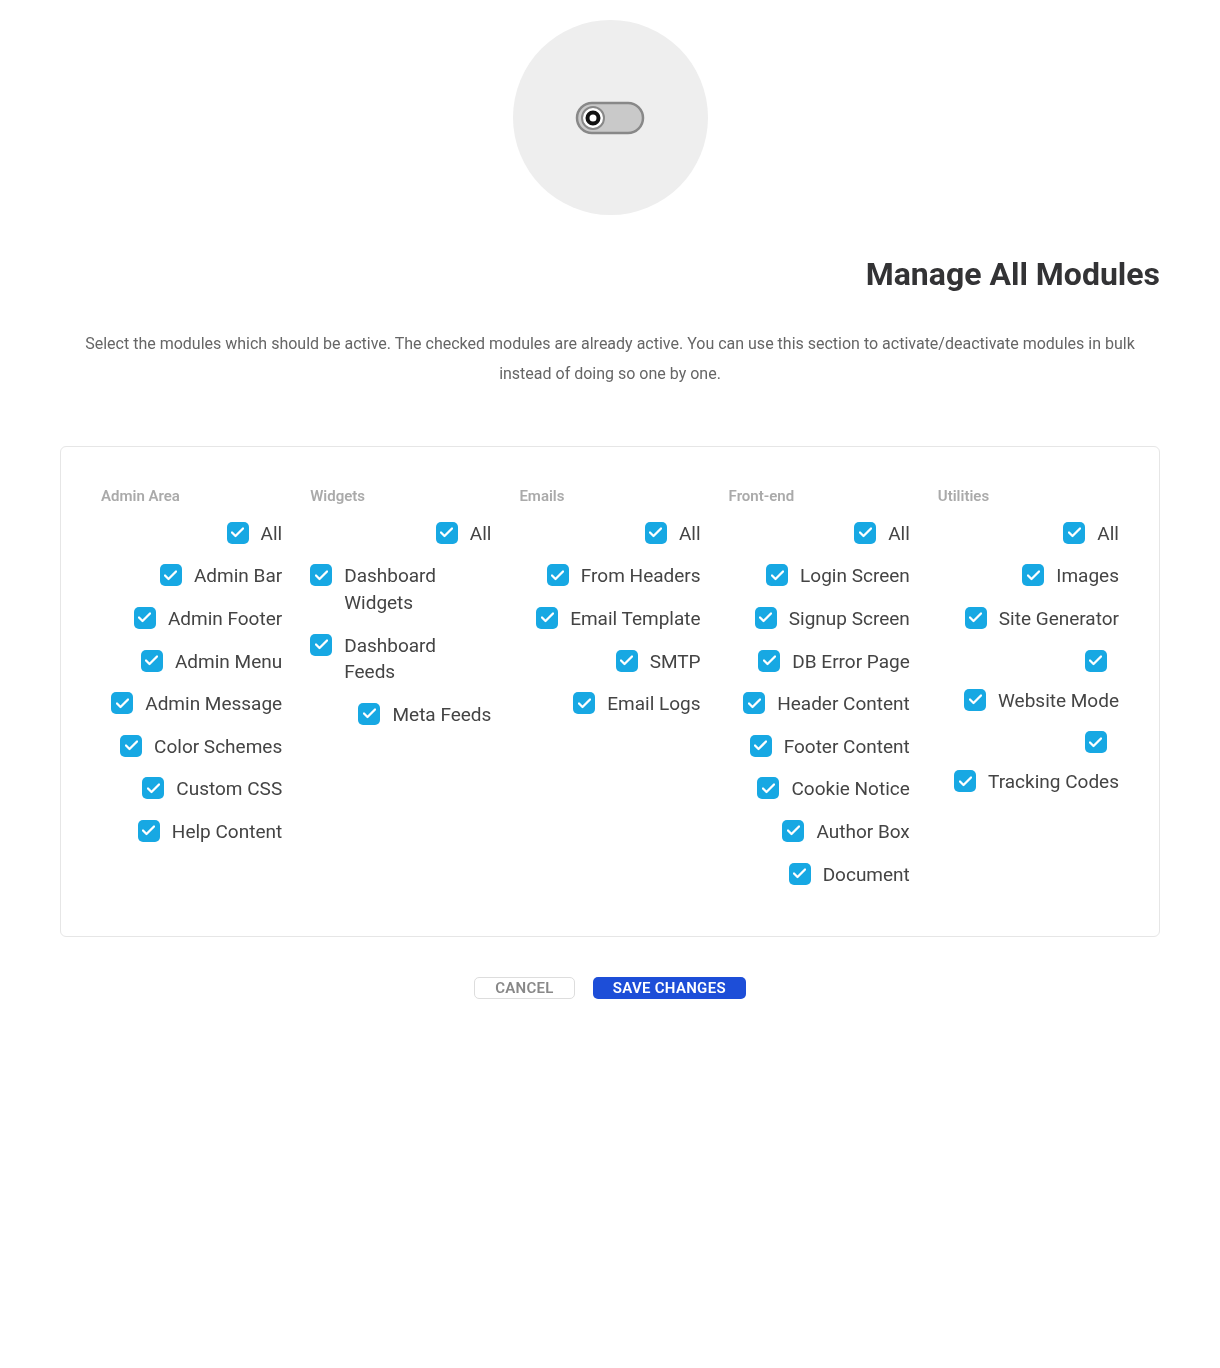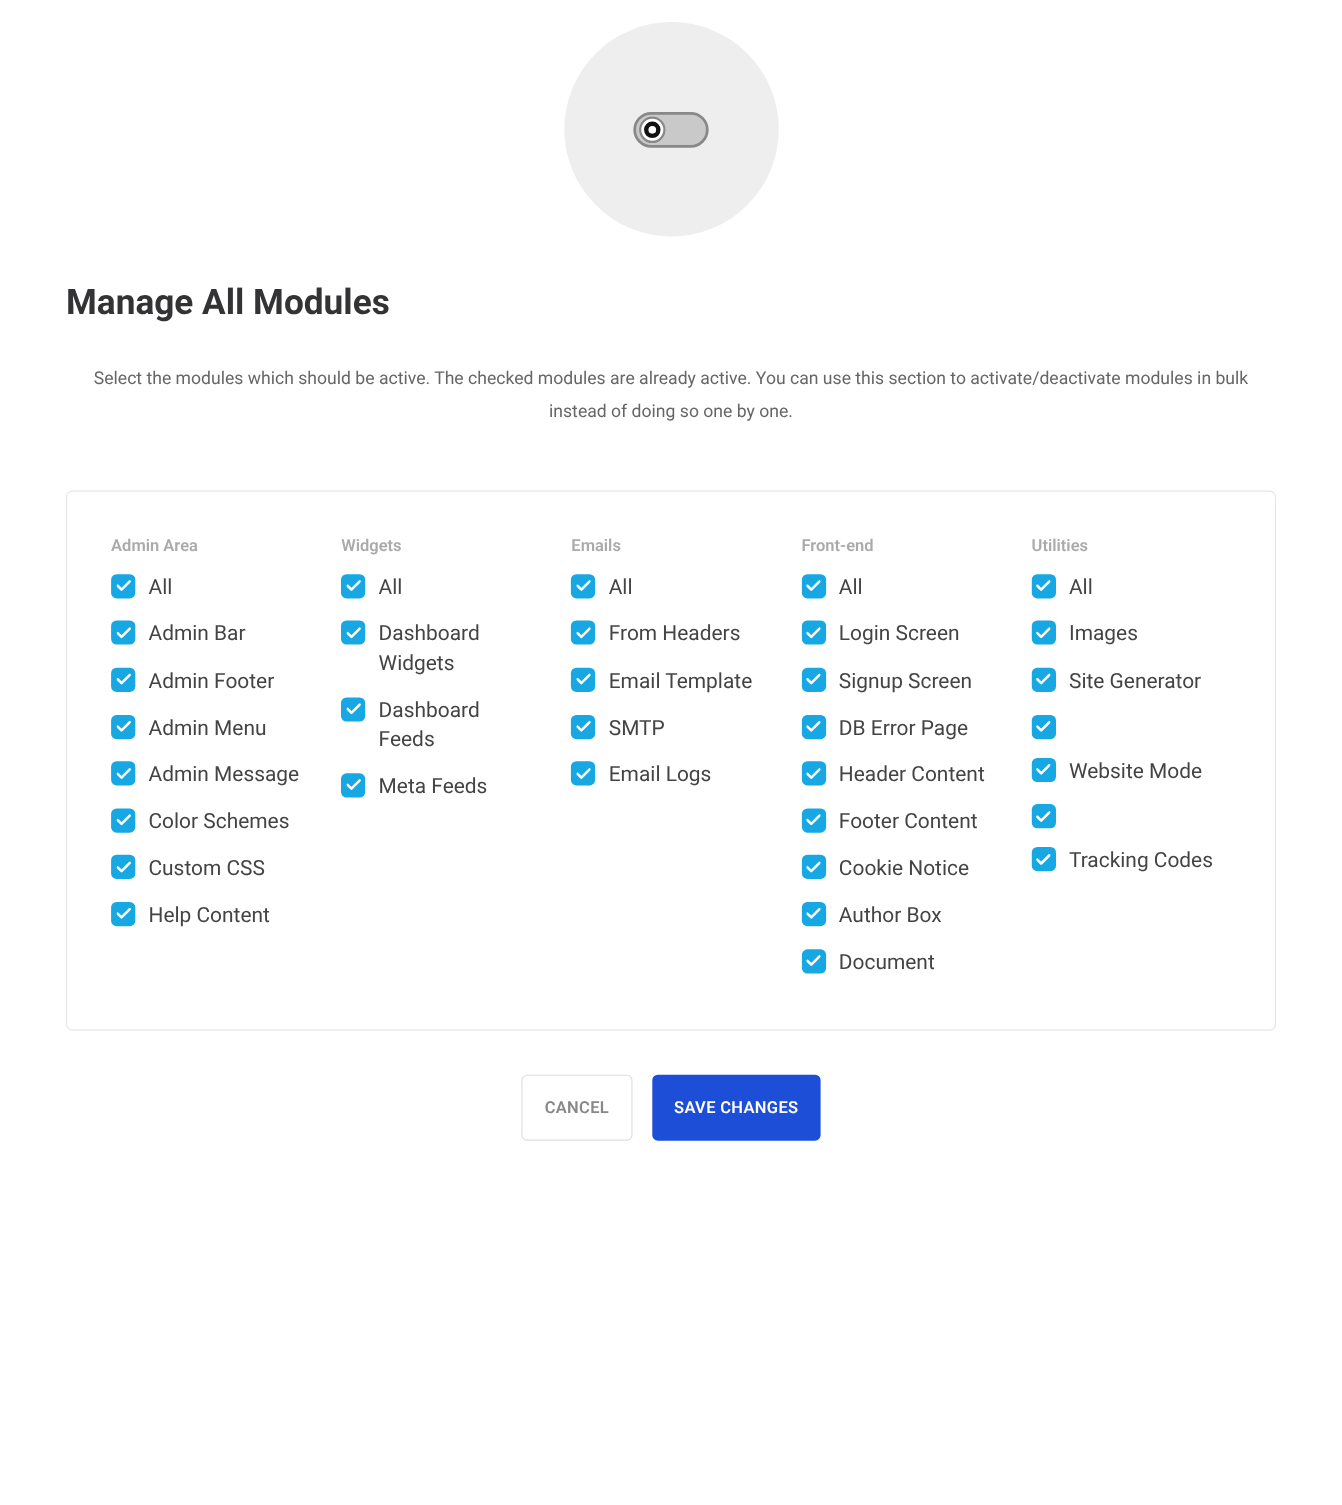--- a/index.html
+++ b/index.html
@@ -27,21 +27,21 @@
       background: #eeeeee;
       display: flex;
       align-items: center;
       justify-content: center;
     }
     .toggle-svg {
       width: 70px;
       height: 34px;
     }
     .page-title {
-      text-align: left;
+      text-align: right;
       font-size: 32px;
       font-weight: 700;
       color: #333335;
       margin-bottom: 36px;
     }
     .page-description {
       text-align: center;
       font-size: 16px;
       color: #666;
       line-height: 1.9;
@@ -64,20 +64,21 @@
       font-size: 15px;
       font-weight: 600;
       color: #aaaaaa;
       margin-bottom: 16px;
     }
     .module-entry {
       display: flex;
       align-items: flex-start;
       margin-bottom: 16px;
       cursor: pointer;
+      justify-content: flex-end;
     }
     .checkbox {
       width: 22px;
       height: 22px;
       min-width: 22px;
       border-radius: 5px;
       background: #17a8e3;
       display: flex;
       align-items: center;
       justify-content: center;
@@ -95,21 +96,21 @@
     }
     .actions {
       display: flex;
       justify-content: center;
       gap: 18px;
       margin-top: 40px;
     }
     .btn {
       font-size: 15px;
       font-weight: 600;
-      padding: 20px 20px;
+      padding: 1px 20px;
       border-radius: 5px;
       cursor: pointer;
       letter-spacing: 0.3px;
       border: none;
       font-family: inherit;
     }
     .btn-cancel {
       background: #fff;
       border: 1px solid #ddd;
       color: #888;

